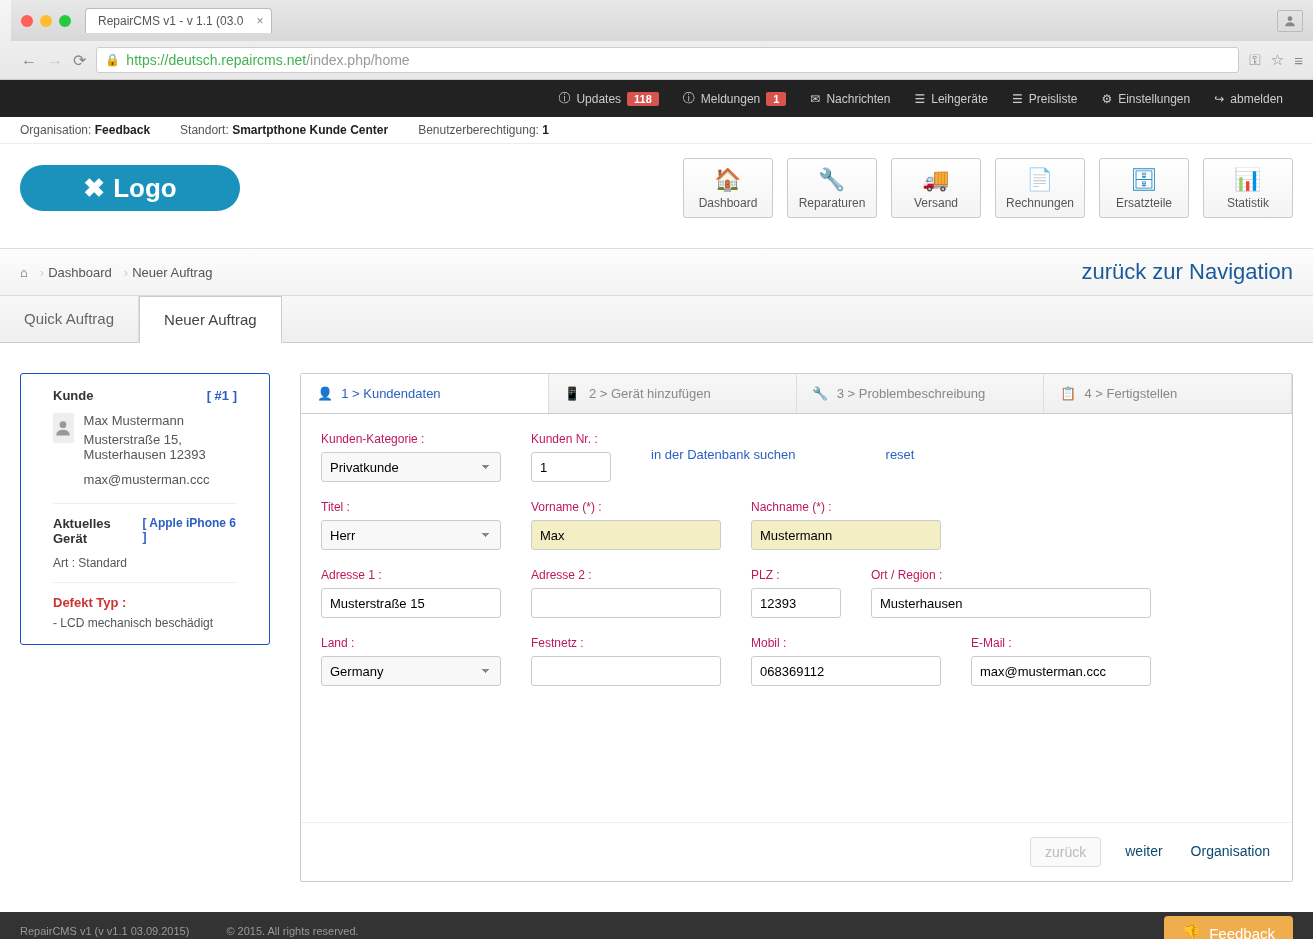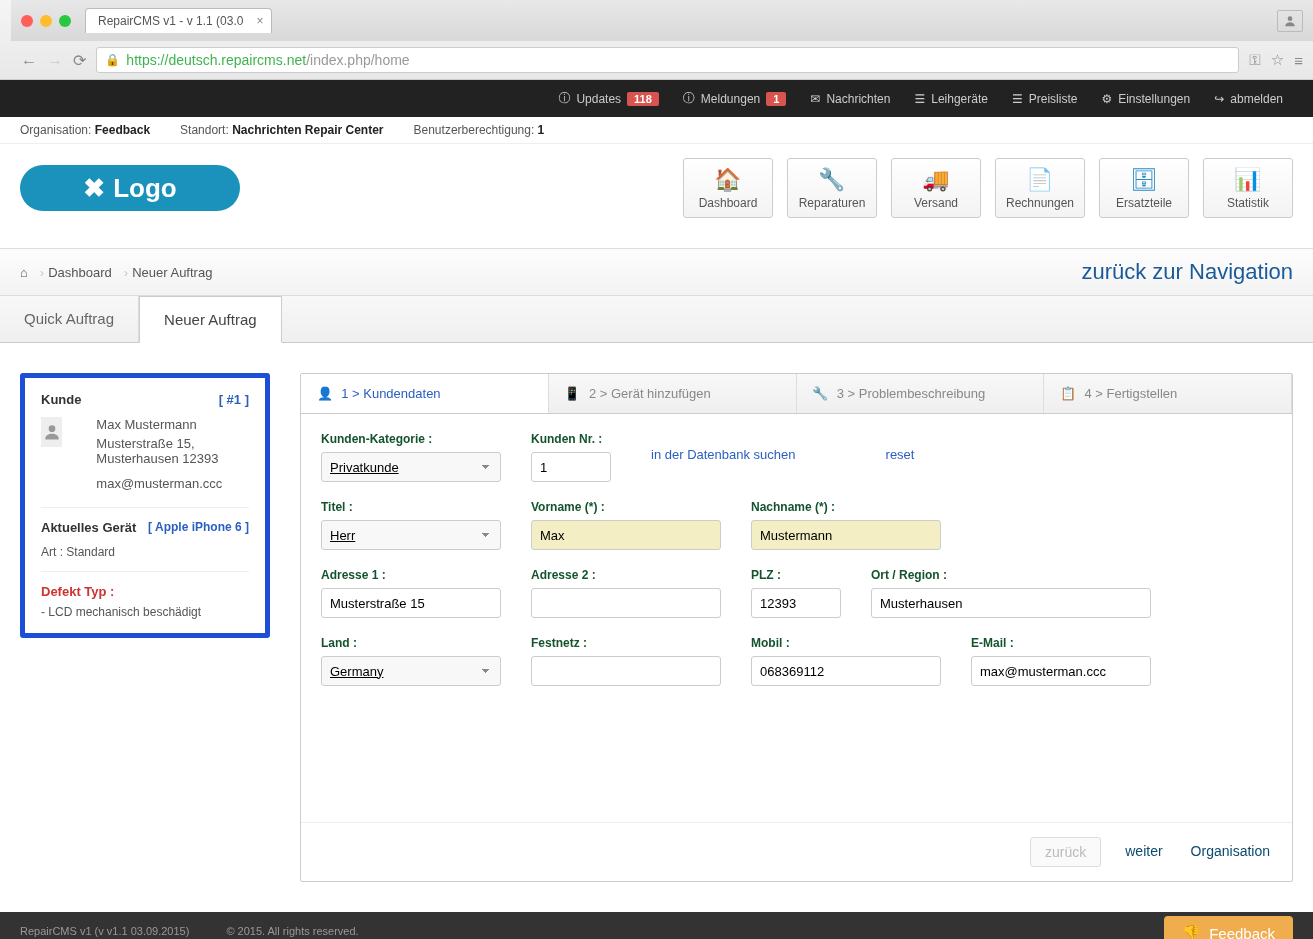--- a/index.html
+++ b/index.html
@@ -48,43 +48,43 @@
 .backlink { margin-left: auto; color: #1a5a9a; font-size: 22px; cursor: pointer; }
 
 
 .maintabs { display: flex; border-bottom: 1px solid #ccc; background: linear-gradient(#f8f8f8, #efefef); }
 .maintab { padding: 14px 24px; font-size: 15px; color: #666; cursor: pointer; border-right: 1px solid #ddd; }
 .maintab.active { background: #fff; color: #444; border-bottom: 1px solid #fff; margin-bottom: -1px; border-top: 1px solid #ccc; border-left: 1px solid #ccc; border-right: 1px solid #ccc; }
 
 
 .content { display: flex; padding: 30px 20px; gap: 30px; background: #fff; }
 .sidebar { width: 250px; }
-.sidecard { border: 5px solid #1d4ed8; border-radius: 3px; padding: 14px 16px; font-size: 13px; }
+.sidecard { border: 1px solid #1d4ed8; border-radius: 3px; padding: 14px 32px; font-size: 13px; }
 .sidecard .sec-title { font-weight: bold; display: flex; justify-content: space-between; margin-bottom: 10px; }
 .sidecard .sec-id { color: #2b5fc0; font-weight: bold; }
 .sidecard .userrow { display: flex; gap: 10px; margin-bottom: 6px; }
 .sidecard .avatar { width: 30px; height: 30px; background: #eee; display: flex; align-items: center; justify-content: center; color: #999; }
-.sidecard .uinfo div { margin-bottom: 4px; color: #555; margin-left: 24px; }
+.sidecard .uinfo div { margin-bottom: 4px; color: #555; }
 .sidecard hr { border: none; border-top: 1px solid #eee; margin: 12px 0; }
 .sidecard .device-id { color: #2b5fc0; font-weight: bold; font-size: 12px; }
 .sidecard .defekt { color: #c33; font-weight: bold; }
 .sidecard .defekt-item { color: #555; margin-top: 6px; font-size: 12px; }
 
 .mainpanel { flex: 1; border: 1px solid #ccc; border-radius: 2px; }
 .steps { display: flex; background: linear-gradient(#f8f8f8, #efefef); border-bottom: 1px solid #ccc; }
 .step { flex: 1; padding: 12px 16px; font-size: 13px; color: #888; display: flex; align-items: center; gap: 8px; border-right: 1px solid #ddd; }
 .step.active { color: #2b5fc0; background: #fff; }
 .step-icon { font-size: 13px; }
 
 .formarea { padding: 18px 20px; }
 .formrow { display: flex; gap: 30px; margin-bottom: 18px; align-items: flex-end; flex-wrap: wrap; }
 .field { display: flex; flex-direction: column; }
-.field label { font-size: 12px; font-weight: bold; color: #14532d; margin-bottom: 6px; }
+.field label { font-size: 12px; font-weight: normal; color: #be185d; margin-bottom: 6px; }
 .field select, .field input { border: 1px solid #ccc; border-radius: 3px; padding: 6px 8px; font-size: 13px; height: 30px; }
-.field select { background: #f8f8f8; appearance: none; padding-right: 24px; background-image: linear-gradient(45deg, transparent 50%, #888 50%), linear-gradient(135deg, #888 50%, transparent 50%); background-position: calc(100% - 14px) 12px, calc(100% - 10px) 12px; background-size: 4px 4px, 4px 4px; background-repeat: no-repeat; text-decoration: underline; }
+.field select { background: #f8f8f8; appearance: none; padding-right: 24px; background-image: linear-gradient(45deg, transparent 50%, #888 50%), linear-gradient(135deg, #888 50%, transparent 50%); background-position: calc(100% - 14px) 12px, calc(100% - 10px) 12px; background-size: 4px 4px, 4px 4px; background-repeat: no-repeat; }
 .highlight input { background: #f4eec4; }
 .link { color: #2b5fc0; font-size: 13px; cursor: pointer; align-self: center; padding-bottom: 6px; }
 
 .footer-actions { border-top: 1px solid #eee; padding: 14px 18px; display: flex; justify-content: flex-end; gap: 20px; font-size: 14px; }
 .btn-disabled { border: 1px solid #ddd; color: #bbb; padding: 6px 14px; background: #fafafa; border-radius: 3px; }
 .btn-link { color: #0c4a6e; cursor: pointer; padding: 6px 4px; }
 
 
 .pagefooter { background: #333; color: #999; font-size: 11px; padding: 12px 20px; display: flex; align-items: center; }
 .feedback { margin-left: auto; background: #f0ad4e; color: #fff; padding: 8px 18px; border-radius: 4px 4px 0 0; font-size: 15px; display: flex; align-items: center; gap: 8px; margin-top: -8px; margin-bottom: -12px; cursor: pointer; }
@@ -157,21 +157,21 @@
     <span>Einstellungen</span>
   </div>
   <div class="topnav-item">
     <span>↪</span>
     <span>abmelden</span>
   </div>
 </div>
 
 <div class="inforow">
   <div><span>Organisation:</span> <strong>Feedback</strong></div>
-  <div><span>Standort:</span> <strong>Nachrichten Repair Center</strong></div>
+  <div><span>Standort:</span> <strong>Smartpthone Kunde Center</strong></div>
   <div><span>Benutzerberechtigung:</span> <strong>1</strong></div>
 </div>
 
 <div class="header">
   <div class="logo">
     <span>✖</span>
     <span>Logo</span>
   </div>
   <div class="tiles">
     <div class="tile">

